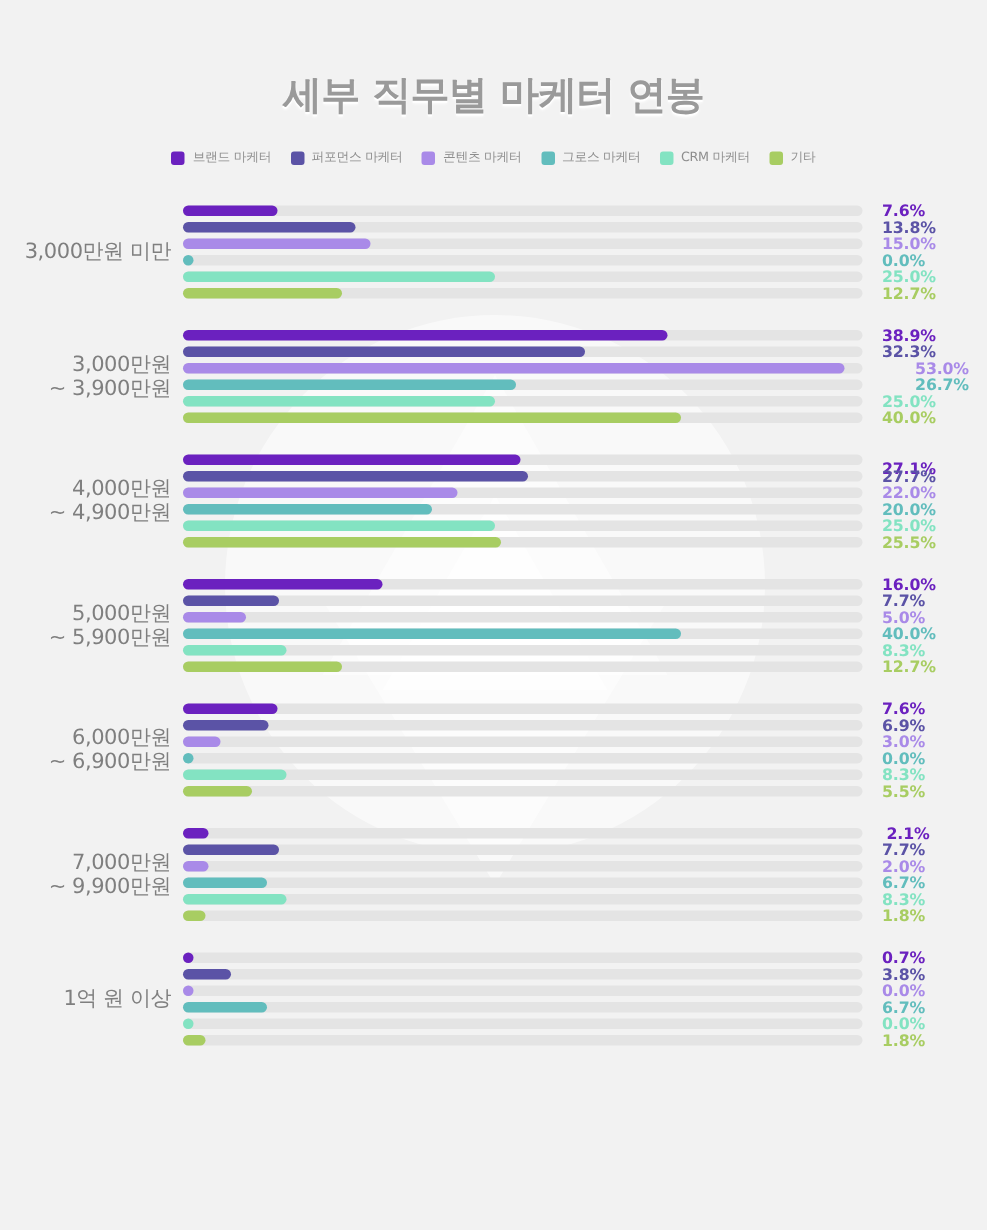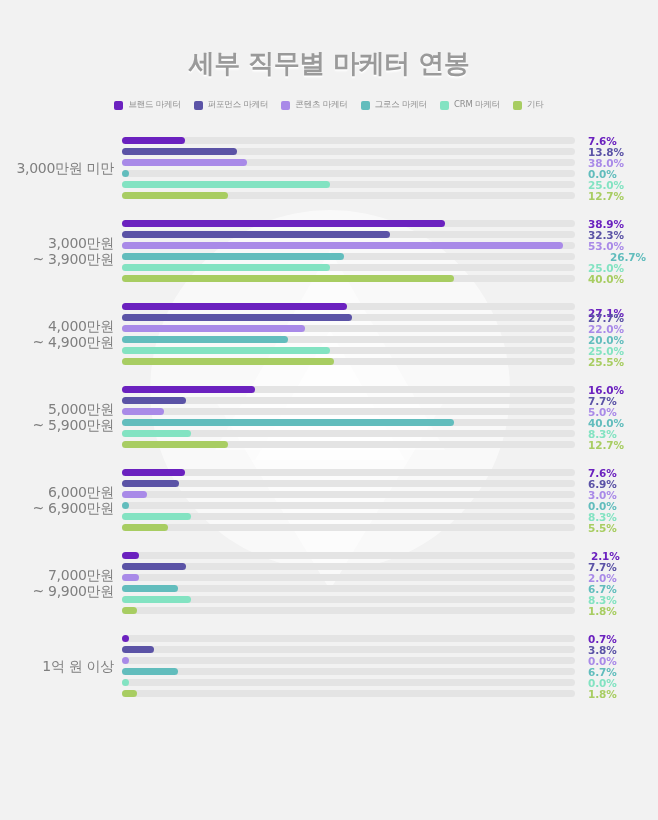--- a/index.html
+++ b/index.html
@@ -237,21 +237,21 @@
           <div class="row">
             <div class="track" style="background: rgb(228, 228, 228);">
               <div class="bar" style="background: rgb(91, 83, 166); width: 114.705px;"></div>
             </div>
             <div class="value" style="color: rgb(91, 83, 166);">13.8%</div>
           </div>
           <div class="row">
             <div class="track" style="background: rgb(228, 228, 228);">
               <div class="bar" style="background: rgb(169, 138, 232); width: 124.679px;"></div>
             </div>
-            <div class="value" style="color: rgb(169, 138, 232);">38.0%</div>
+            <div class="value" style="color: rgb(169, 138, 232);">15.0%</div>
           </div>
           <div class="row">
             <div class="track" style="background: rgb(228, 228, 228);">
               <div class="bar" style="background: rgb(98, 189, 189); width: 7px;"></div>
             </div>
             <div class="value" style="color: rgb(98, 189, 189);">0.0%</div>
           </div>
           <div class="row">
             <div class="track" style="background: rgb(228, 228, 228);">
               <div class="bar" style="background: rgb(131, 227, 194); width: 207.798px;"></div>
@@ -279,21 +279,21 @@
           <div class="row">
             <div class="track" style="background: rgb(228, 228, 228);">
               <div class="bar" style="background: rgb(91, 83, 166); width: 268.475px;"></div>
             </div>
             <div class="value" style="color: rgb(91, 83, 166);">32.3%</div>
           </div>
           <div class="row">
             <div class="track" style="background: rgb(228, 228, 228);">
               <div class="bar" style="background: rgb(169, 138, 232); width: 440.532px;"></div>
             </div>
-            <div class="value" style="color: rgb(169, 138, 232);">53.0%</div>
+            <div class="value" style="color: rgb(169, 138, 232); text-align: right;">53.0%</div>
           </div>
           <div class="row">
             <div class="track" style="background: rgb(228, 228, 228);">
               <div class="bar" style="background: rgb(98, 189, 189); width: 221.928px;"></div>
             </div>
             <div class="value" style="color: rgb(98, 189, 189); text-align: right;">26.7%</div>
           </div>
           <div class="row">
             <div class="track" style="background: rgb(228, 228, 228);">
               <div class="bar" style="background: rgb(131, 227, 194); width: 207.798px;"></div>

